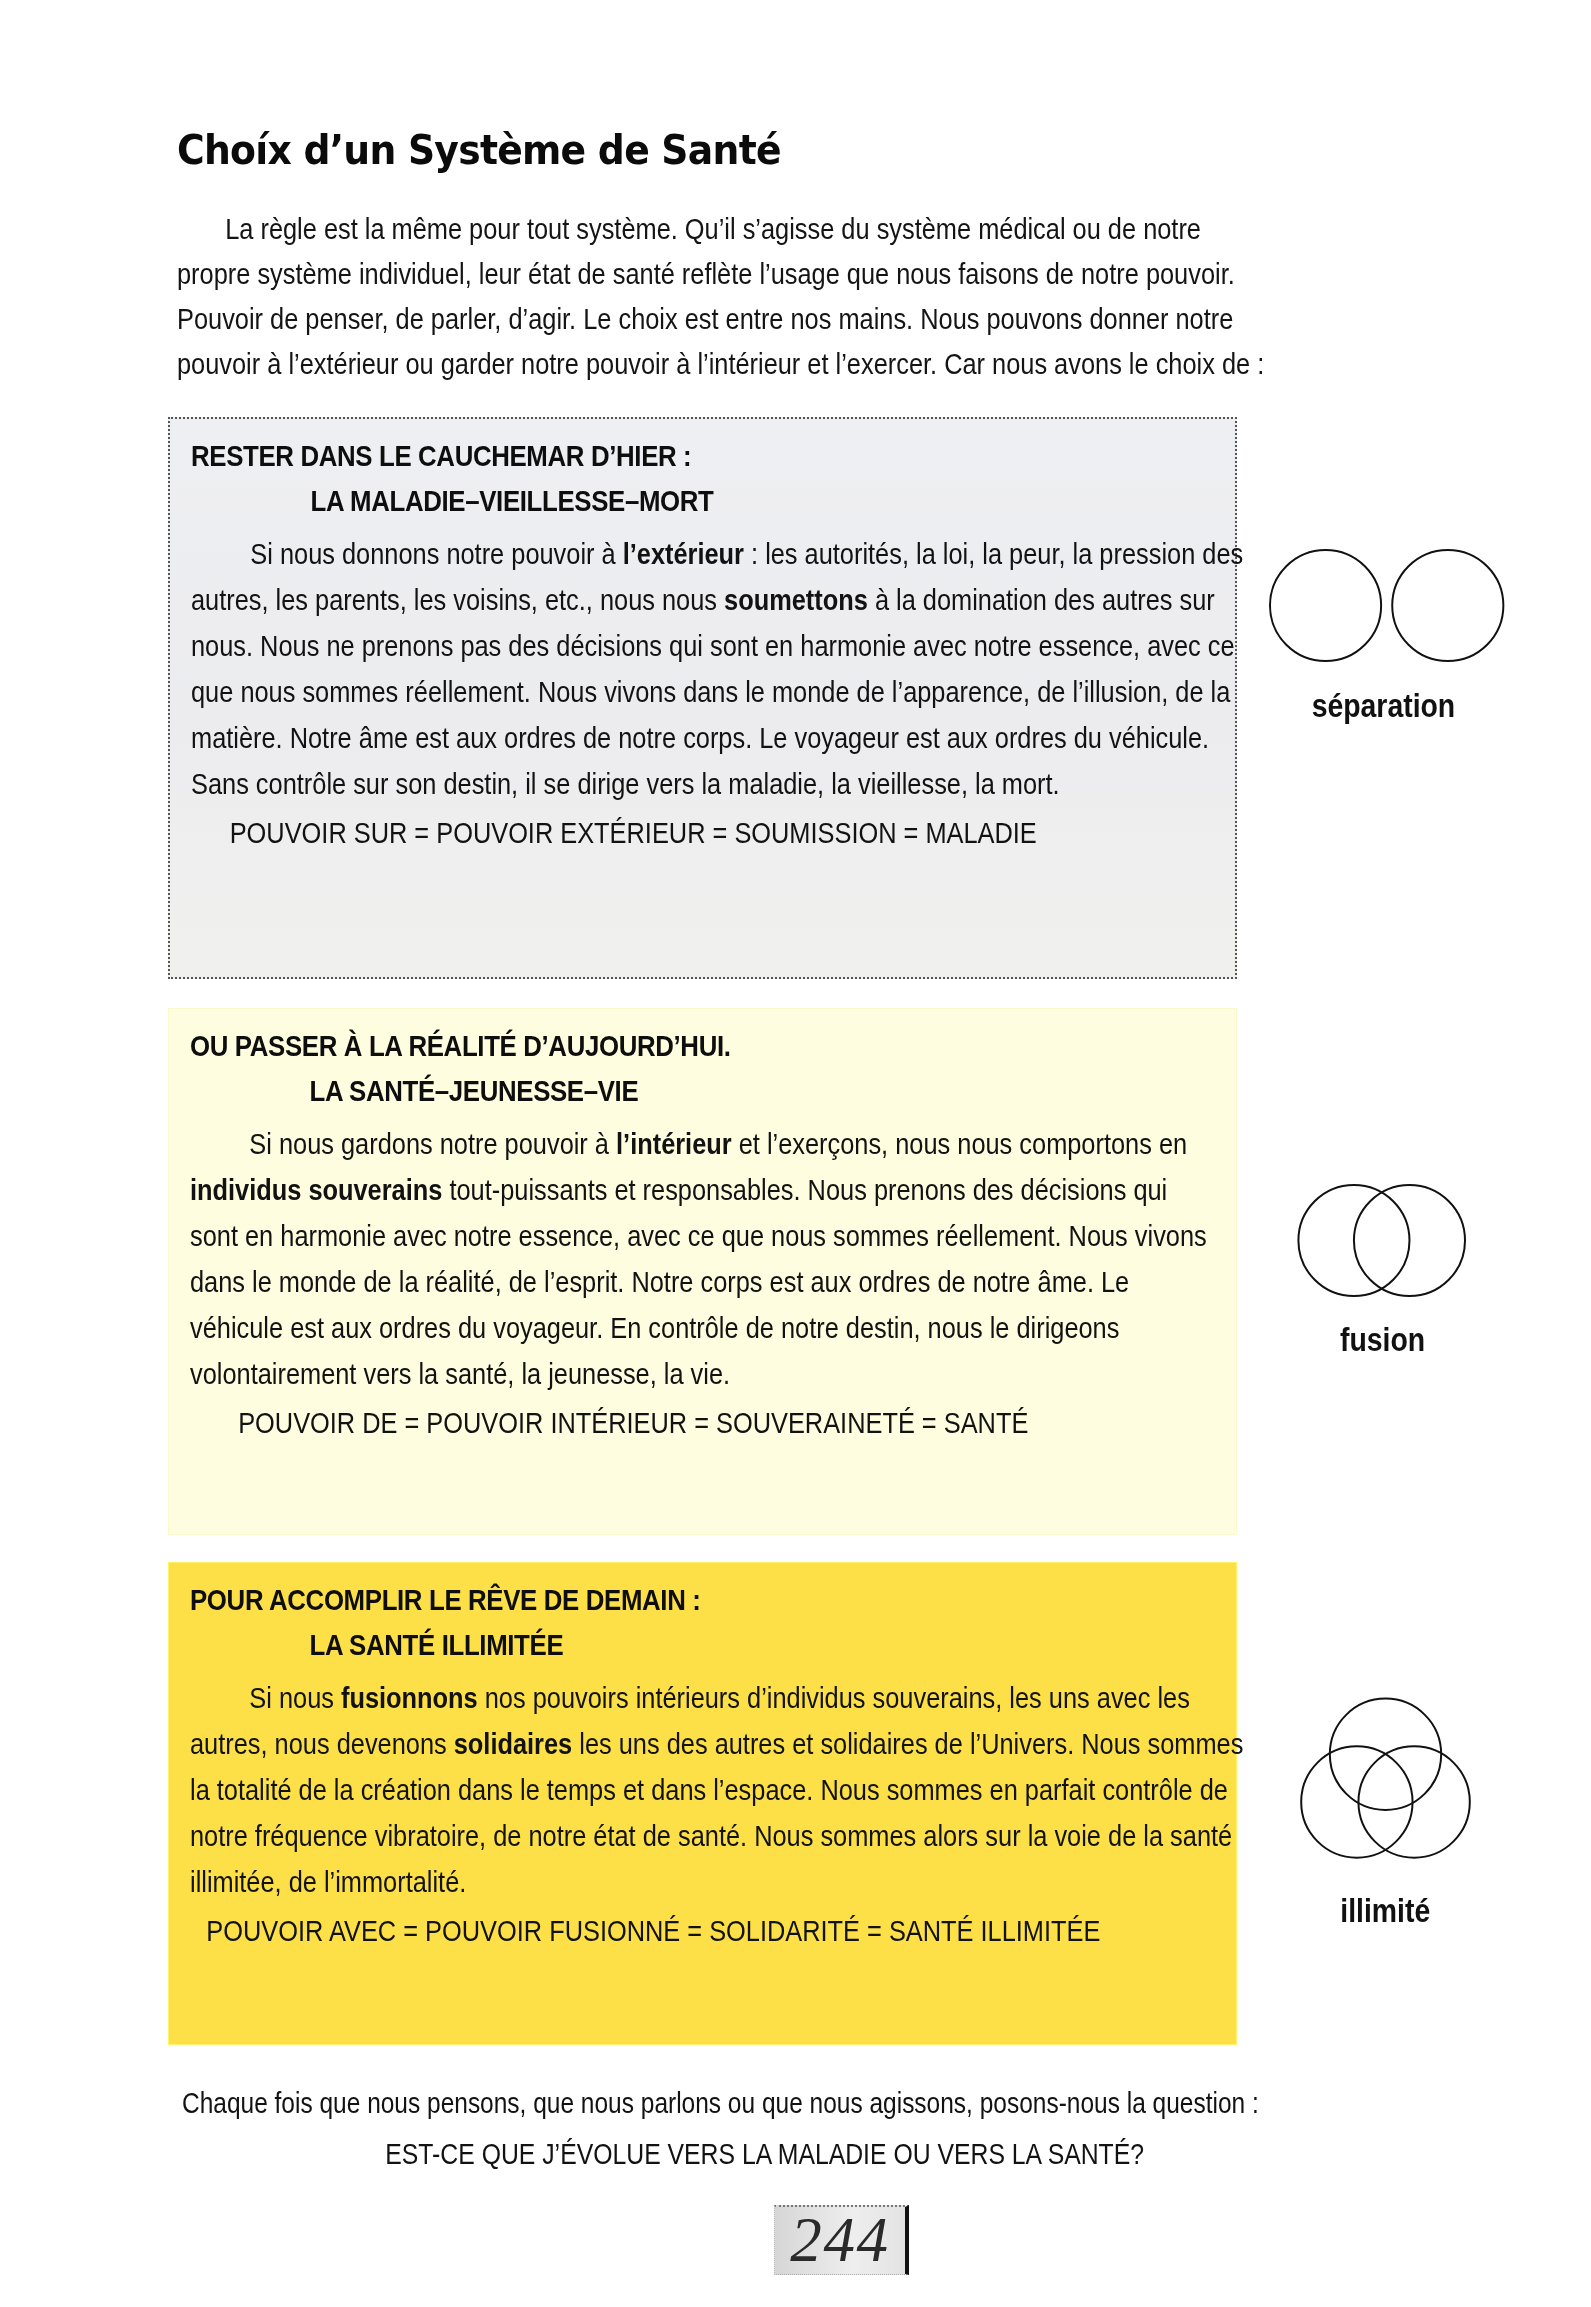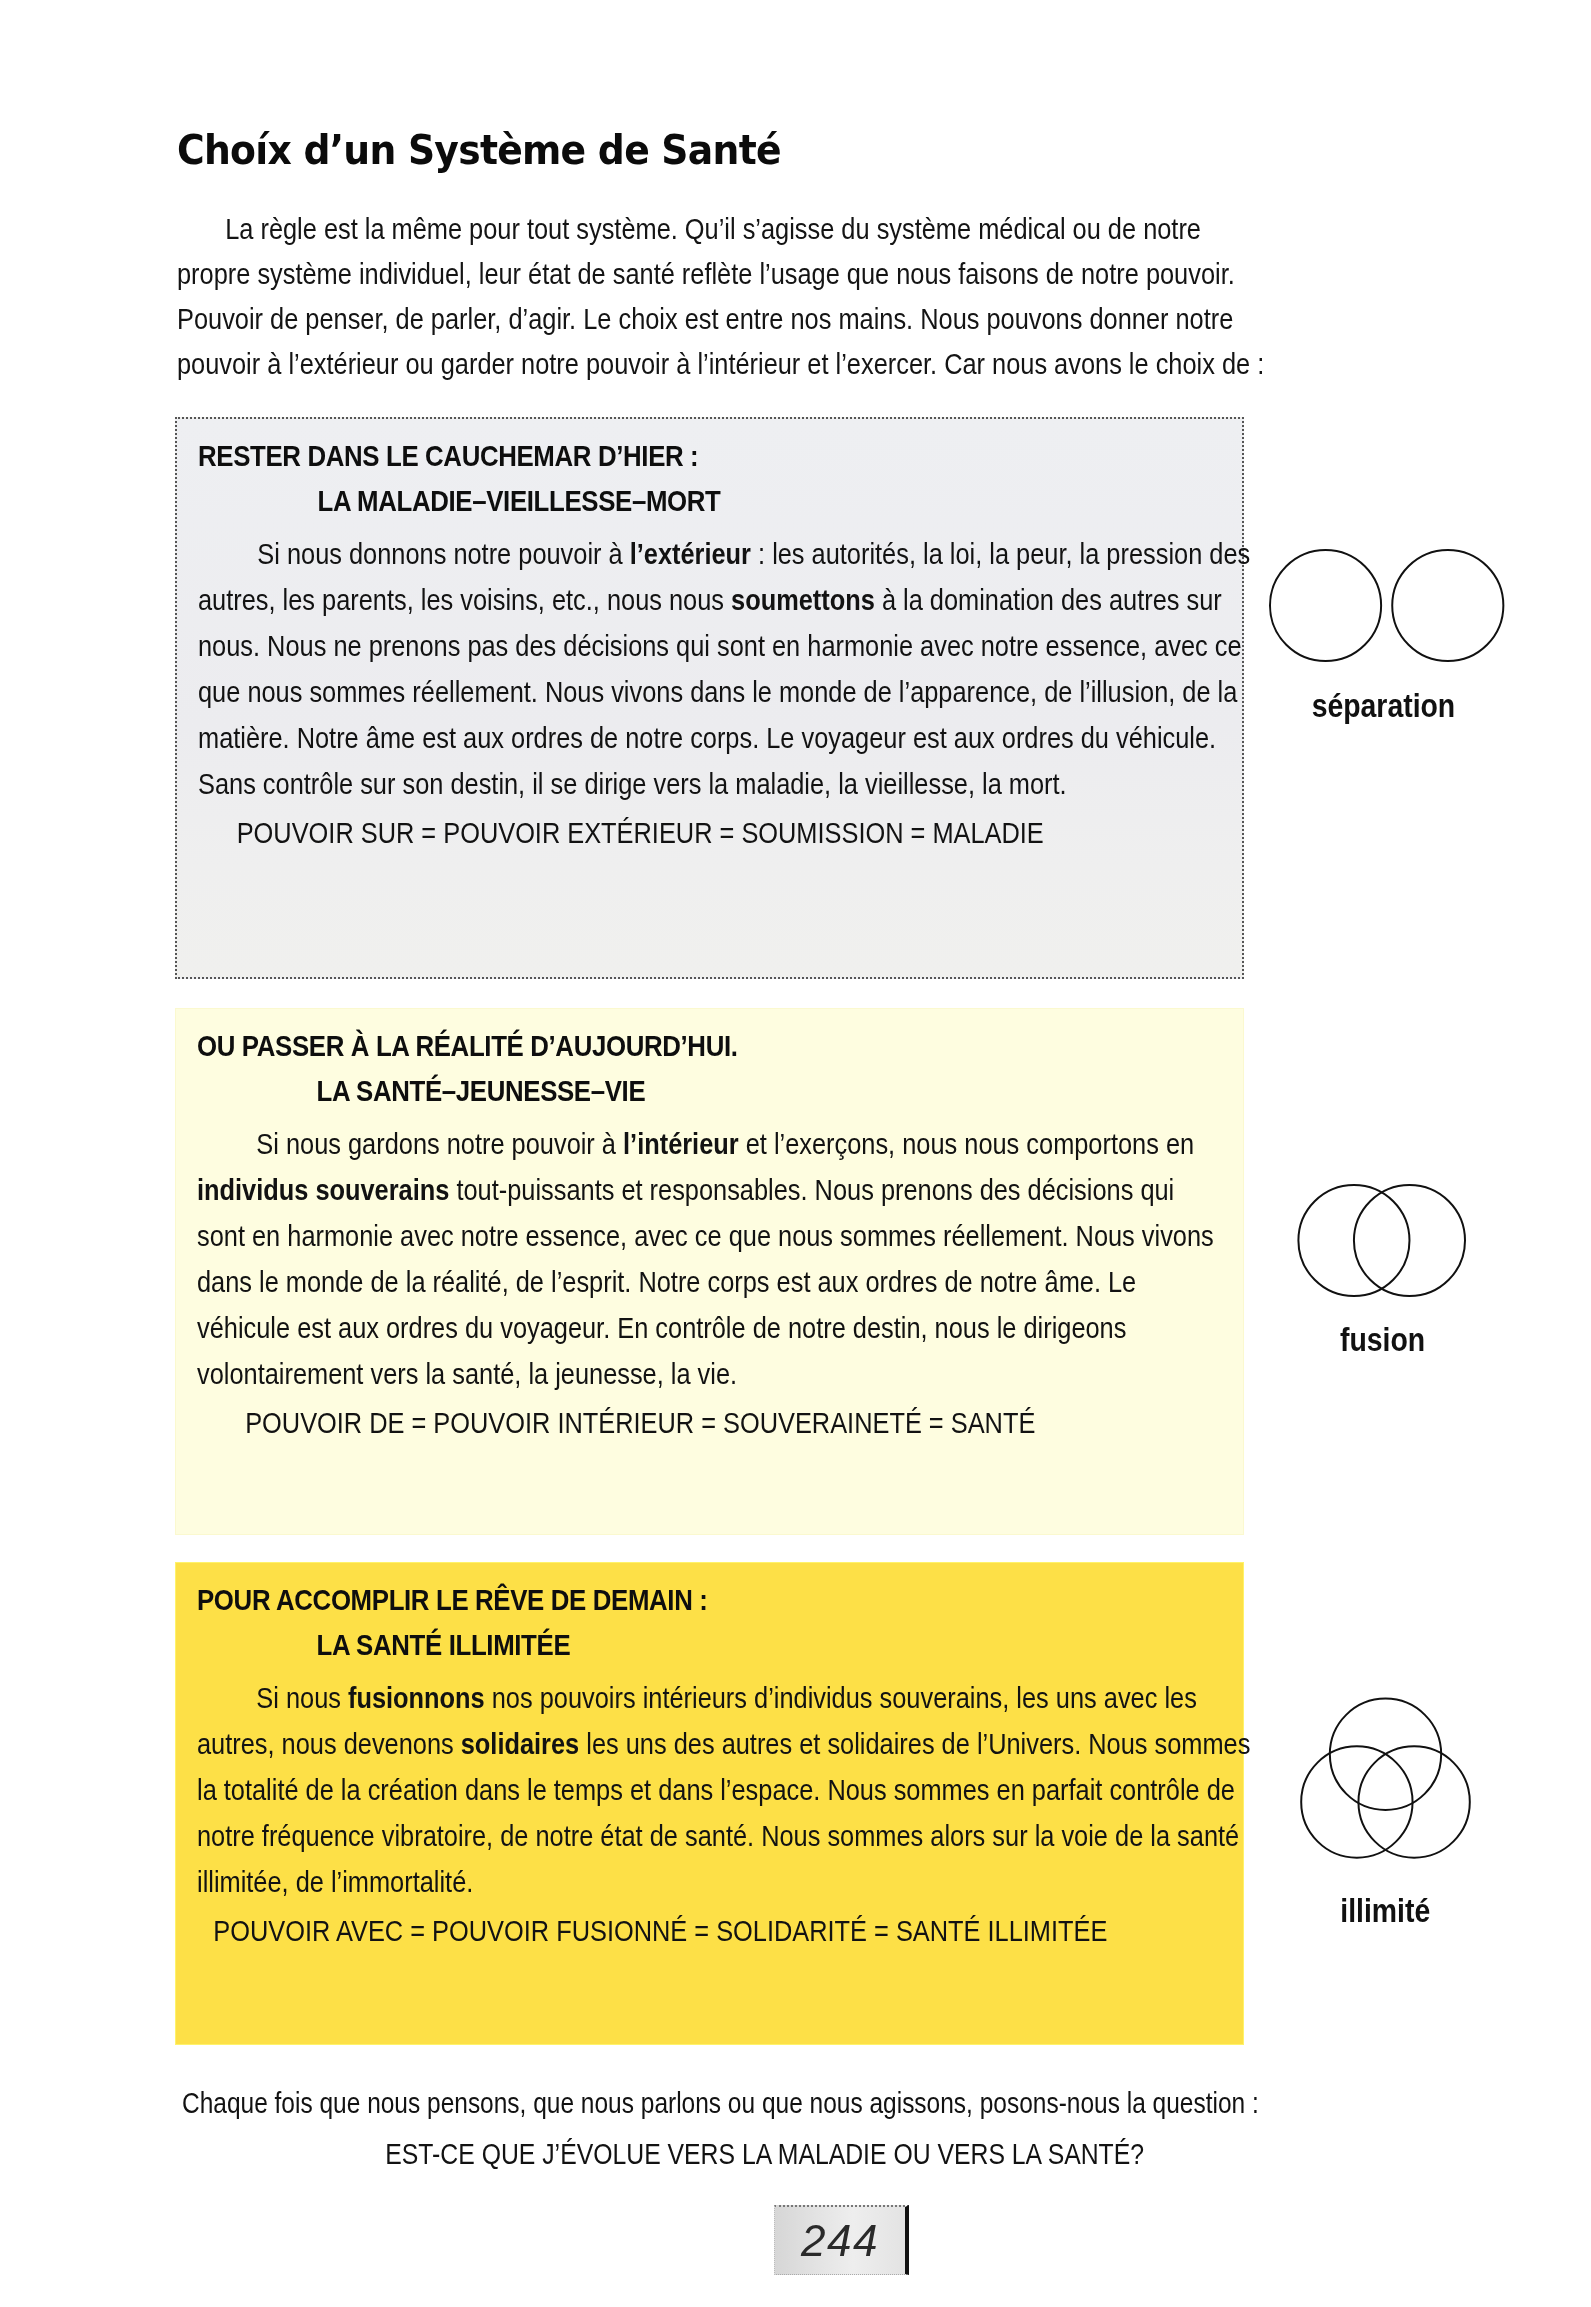--- a/index.html
+++ b/index.html
@@ -38,21 +38,21 @@
       color: #141414;
       margin: 0;
       transform: scaleX(0.86);
       transform-origin: left top;
       width: 1514px;
     }
     .intro .indent { display: inline-block; width: 56px; }
 
     .box {
       position: absolute;
-      left: 175px;
+      left: 168px;
       width: 1069px;
       box-sizing: border-box;
     }
     .box-1 {
       top: 417px;
       height: 562px;
       background: linear-gradient(180deg, #eeeff2 0%, #ececef 55%, #efefef 80%, #f0f0ee 100%);
       border: 2.4px dotted #555555;
     }
     .box-2 {
@@ -152,23 +152,23 @@
       height: 70px;
       background: linear-gradient(90deg, #d6d6d6, #eeeeee 60%, #e3e3e3);
       border-top: 2.4px dotted #777;
       border-left: 1.6px dotted #bbb;
       border-bottom: 1.6px dotted #aaa;
       border-right: 4px solid #111;
       box-sizing: border-box;
       text-align: center;
     }
     .page-number {
-      font-family: Liberation Sans, sans-serif;
+      font-family: Liberation Serif, serif;
       font-style: italic;
-      font-size: 44px;
+      font-size: 63px;
       line-height: 67px;
       color: #2a2a2a;
       letter-spacing: 1.6px;
     }
   </style>
 </head>
 <body>
 
 <h1 class="page-title">Choíx d’un Système de Santé</h1>
 

